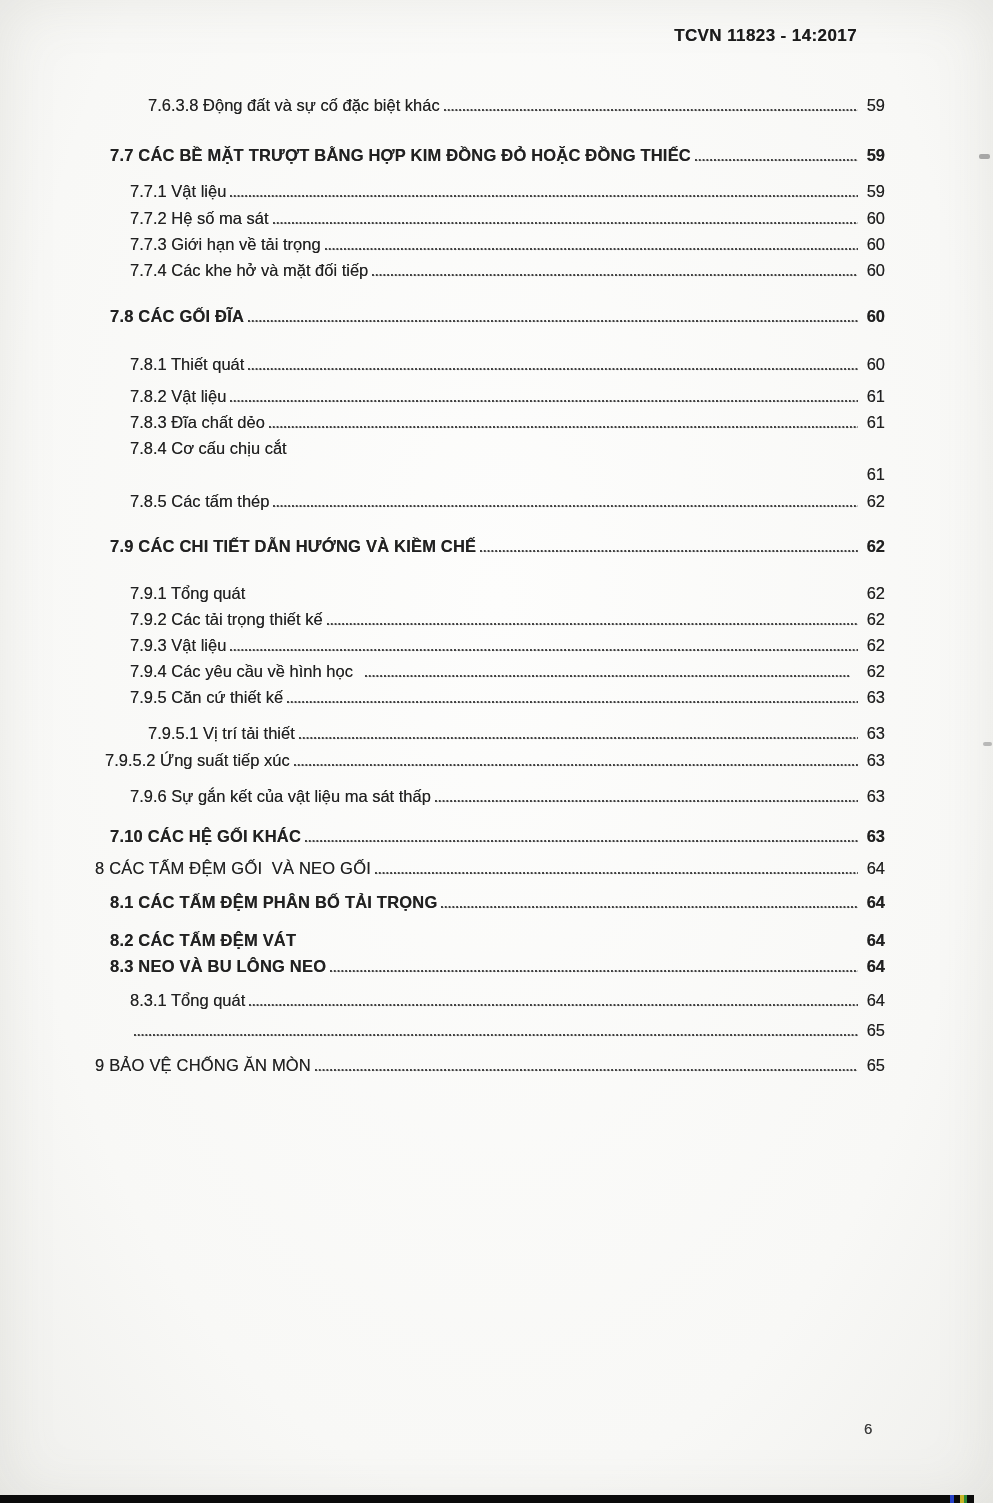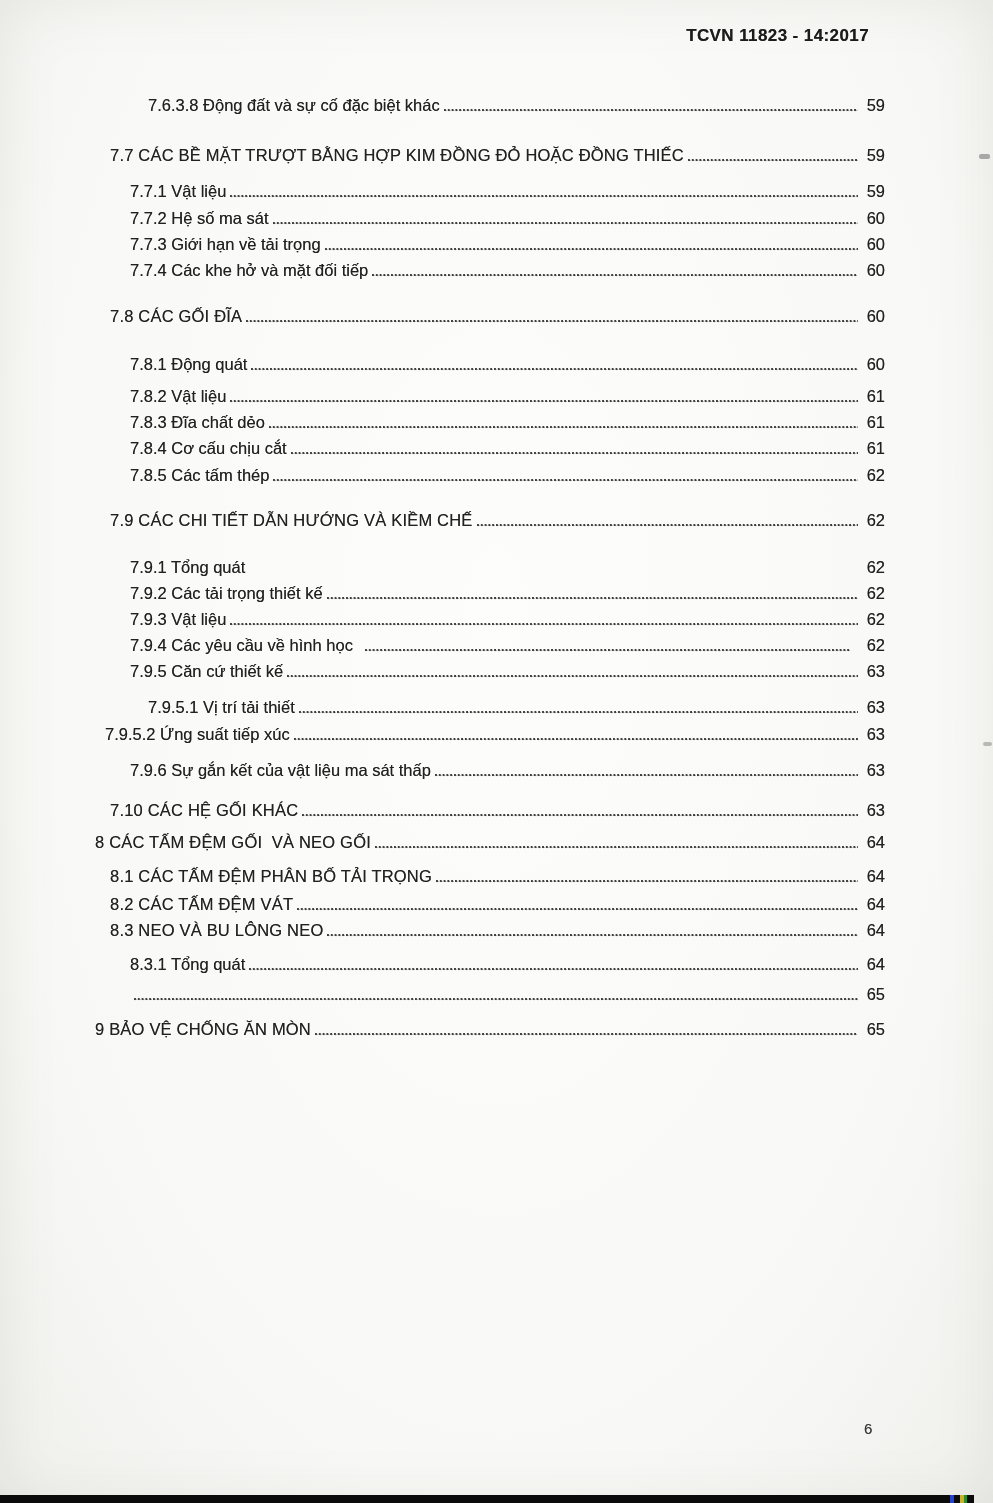--- a/index.html
+++ b/index.html
@@ -11,21 +11,21 @@
     font-family: "Liberation Sans", sans-serif;
     color: #222;
     overflow: hidden;
   }
   .scan-page {
     position: absolute; inset: 0;
     box-shadow: inset 0 0 60px rgba(120,120,110,0.12);
   }
   .doc-header {
     position: absolute;
-    top: 26px; right: 124px;
+    top: 26px; right: 136px;
     font-size: 17px; font-weight: bold;
     letter-spacing: 0.4px;
     color: #1c1c1c;
     text-shadow: 0 0 0.6px rgba(20,20,20,0.65);
   }
   .toc {
     position: absolute;
     top: 92px; left: 95px;
     width: 790px;
     font-size: 16.5px;
@@ -36,21 +36,21 @@
     display: flex;
     align-items: stretch;
     line-height: 26px;
     min-height: 26px;
   }
   .toc-row.wrap { flex-wrap: wrap; }
   .toc-row.wrap .toc-label { width: 100%; }
   .toc-row.wrap .leader { margin-top: 4px; }
   .toc-label { white-space: pre; }
   .lvl0 .toc-label, .lvl1 .toc-label { letter-spacing: 0.2px; }
-  .lvl1 { margin-left: 15px; }
+  .lvl1 { margin-left: 15px; font-weight: bold; }
   .lvl2 { margin-left: 35px; }
   .lvl3 { margin-left: 53px; }
   .leader {
     flex: 1 1 auto;
     margin: 0 3px 0 4px;
     background-image: radial-gradient(circle at 1.2px 1.2px, #3e3e3e 1px, rgba(0,0,0,0) 1.35px);
     background-size: 3.8px 3px;
     background-repeat: repeat-x;
     background-position: left bottom 6px;
     min-width: 20px;
@@ -125,35 +125,35 @@
         <span class="toc-label">7.7.4 Các khe hở và mặt đối tiếp</span>
         <span class="leader"></span>
         <span class="toc-page">60</span>
       </div>
       <div class="toc-row lvl1" style="margin-top: 20px;">
         <span class="toc-label">7.8 CÁC GỐI ĐĨA</span>
         <span class="leader"></span>
         <span class="toc-page">60</span>
       </div>
       <div class="toc-row lvl2" style="margin-top: 22px;">
-        <span class="toc-label">7.8.1 Động quát</span>
+        <span class="toc-label">7.8.1 Thiết quát</span>
         <span class="leader"></span>
         <span class="toc-page">60</span>
       </div>
       <div class="toc-row lvl2" style="margin-top: 6px;">
         <span class="toc-label">7.8.2 Vật liệu</span>
         <span class="leader"></span>
         <span class="toc-page">61</span>
       </div>
       <div class="toc-row lvl2" style="margin-top: 0px;">
         <span class="toc-label">7.8.3 Đĩa chất dẻo</span>
         <span class="leader"></span>
         <span class="toc-page">61</span>
       </div>
-      <div class="toc-row lvl2" style="margin-top: 0px;">
+      <div class="toc-row lvl2" style="margin-top: 0px; flex-direction: column;">
         <span class="toc-label">7.8.4 Cơ cấu chịu cắt</span>
         <span class="leader"></span>
         <span class="toc-page">61</span>
       </div>
       <div class="toc-row lvl2" style="margin-top: 1px;">
         <span class="toc-label">7.8.5 Các tấm thép</span>
         <span class="leader"></span>
         <span class="toc-page">62</span>
       </div>
       <div class="toc-row lvl1" style="margin-top: 19px;">
@@ -209,21 +209,21 @@
       <div class="toc-row lvl0" style="margin-top: 6px;">
         <span class="toc-label">8 CÁC TẤM ĐỆM GỐI  VÀ NEO GỐI</span>
         <span class="leader"></span>
         <span class="toc-page">64</span>
       </div>
       <div class="toc-row lvl1" style="margin-top: 8px;">
         <span class="toc-label">8.1 CÁC TẤM ĐỆM PHÂN BỐ TẢI TRỌNG</span>
         <span class="leader"></span>
         <span class="toc-page">64</span>
       </div>
-      <div class="toc-row lvl1" style="margin-top: 2px;">
+      <div class="toc-row lvl1" style="margin-top: 12px; align-items: flex-end;">
         <span class="toc-label">8.2 CÁC TẤM ĐỆM VÁT</span>
         <span class="leader"></span>
         <span class="toc-page">64</span>
       </div>
       <div class="toc-row lvl1" style="margin-top: 0px;">
         <span class="toc-label">8.3 NEO VÀ BU LÔNG NEO</span>
         <span class="leader"></span>
         <span class="toc-page">64</span>
       </div>
       <div class="toc-row lvl2" style="margin-top: 8px;">

